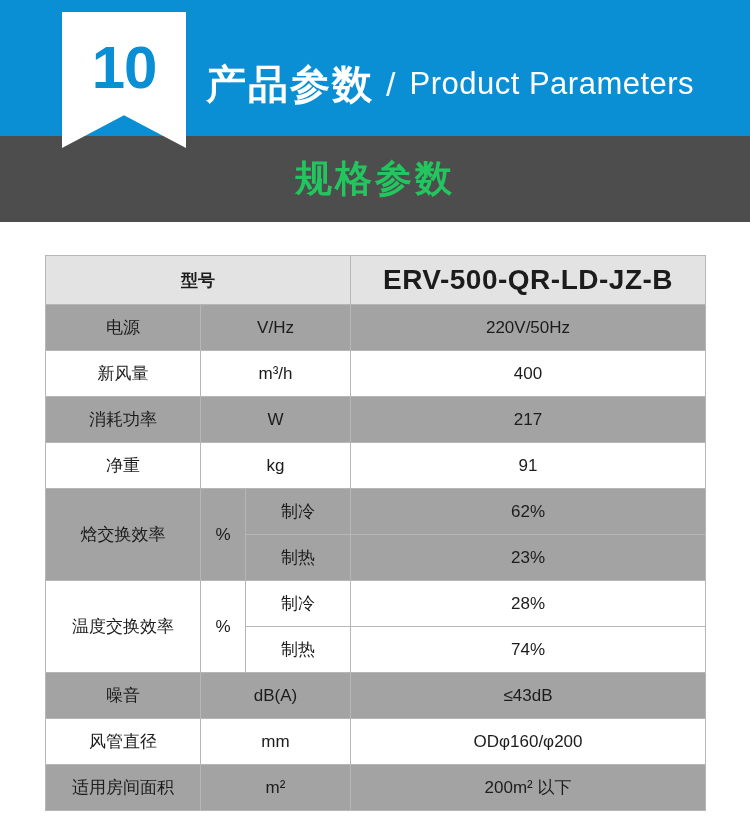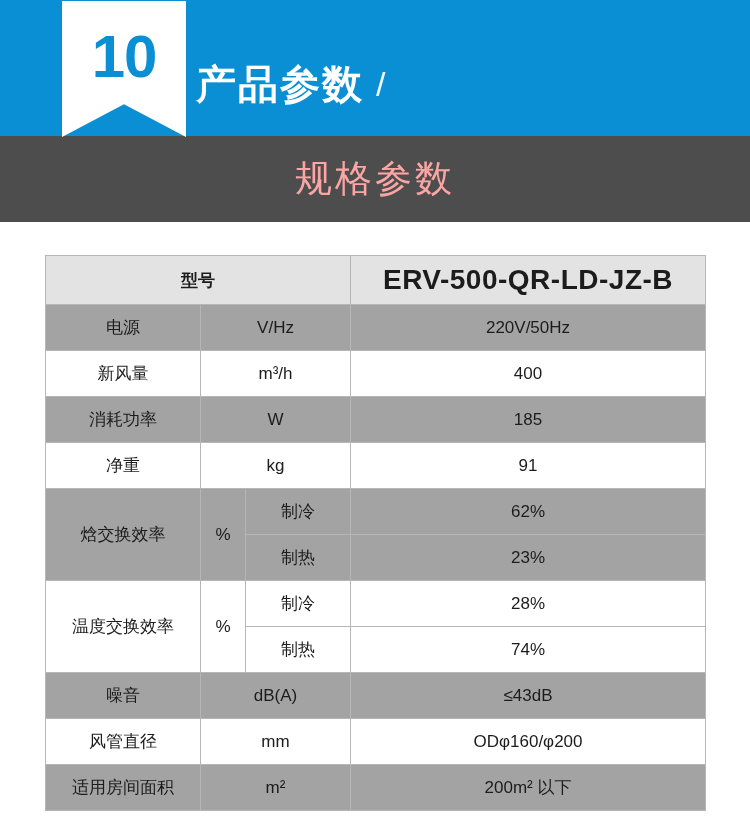--- a/index.html
+++ b/index.html
@@ -20,41 +20,41 @@
     position: relative;
     width: 750px;
     height: 136px;
     background: #0a8fd4;
     display: flex;
     align-items: center;
   }
   .banner-number-tab {
     position: absolute;
     left: 62px;
-    top: 1px;
+    top: 12px;
     width: 124px;
     height: 136px;
     background: #ffffff;
     
     clip-path: polygon(0 0, 100% 0, 100% 100%, 50% 76%, 0 100%);
     display: flex;
     align-items: flex-start;
     justify-content: center;
   }
   .banner-number {
     color: #0a8fd4;
     font-size: 60px;
     font-weight: bold;
     line-height: 1;
     padding-top: 26px;
     letter-spacing: -1px;
   }
   .banner-text {
     position: absolute;
-    left: 196px;
+    left: 206px;
     top: 0;
     height: 168px;
     display: flex;
     align-items: center;
     white-space: nowrap;
   }
   .banner-title-cn {
     color: #ffffff;
     font-size: 40px;
     font-weight: bold;
@@ -77,23 +77,23 @@
   
   .subheader {
     width: 750px;
     height: 86px;
     background: #4d4d4d;
     display: flex;
     align-items: center;
     justify-content: center;
   }
   .subheader-title {
-    color: #fca5a5;
+    color: #22c55e;
     font-size: 37px;
-    font-weight: normal;
+    font-weight: bold;
     letter-spacing: 3px;
   }
 
   
   .table-wrap {
     padding: 33px 45px 0 45px;
   }
   table.spec {
     width: 660px;
     border-collapse: collapse;
@@ -144,20 +144,21 @@
 </head>
 <body>
 
 <div class="banner">
   <div class="banner-number-tab">
     <span class="banner-number">10</span>
   </div>
   <div class="banner-text">
     <span class="banner-title-cn">产品参数</span>
     <span class="banner-slash">/</span>
+    <span class="banner-title-en">Product Parameters</span>
   </div>
 </div>
 
 <div class="subheader">
   <span class="subheader-title">规格参数</span>
 </div>
 
 <div class="table-wrap">
   <table class="spec">
     <colgroup>
@@ -180,21 +181,21 @@
 
       <tr class="row-plain">
         <td class="label">新风量</td>
         <td class="unit" colspan="2">m³/h</td>
         <td class="value">400</td>
       </tr>
 
       <tr class="row-alt">
         <td class="label">消耗功率</td>
         <td class="unit" colspan="2">W</td>
-        <td class="value">185</td>
+        <td class="value">217</td>
       </tr>
 
       <tr class="row-plain">
         <td class="label">净重</td>
         <td class="unit" colspan="2">kg</td>
         <td class="value">91</td>
       </tr>
 
       <tr class="row-alt">
         <td class="label" rowspan="2">焓交换效率</td>

